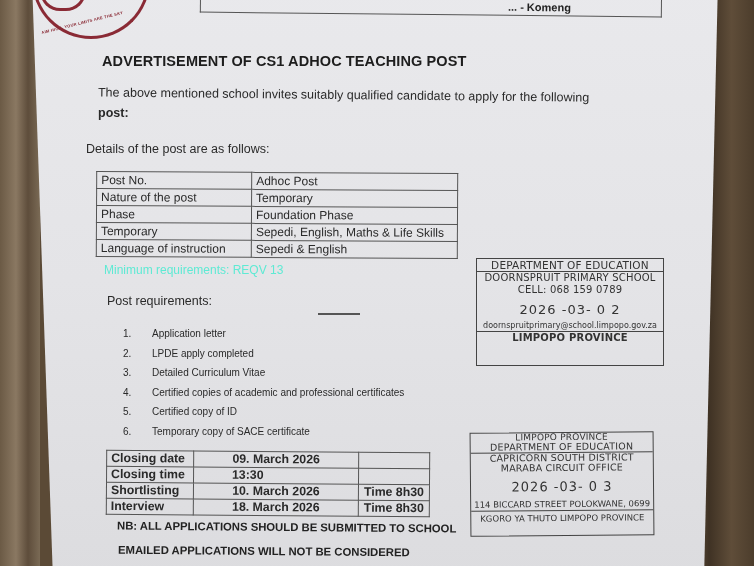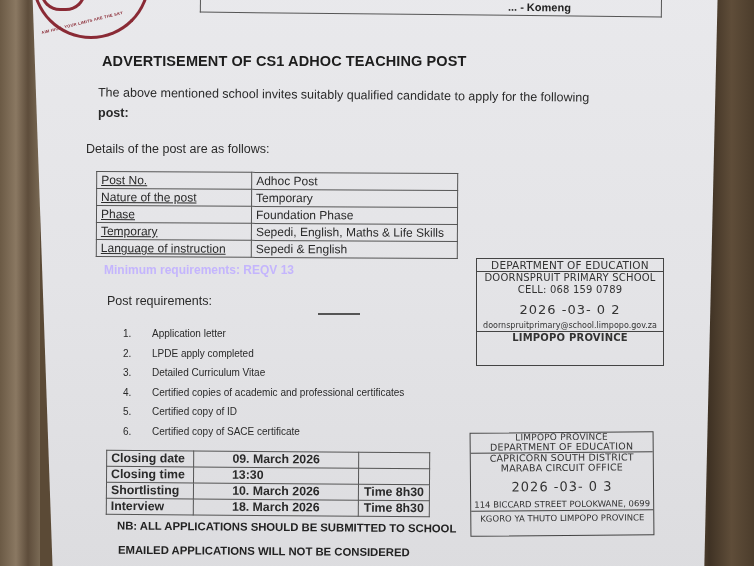--- a/index.html
+++ b/index.html
@@ -18,23 +18,23 @@
     border:3px solid #8a2a35; border-top:none; border-radius:0 0 20px 20px; }
   .crest-motto { position:absolute; left:40px; top:18px; width:100px; font-size:4px;
     color:#8a2a35; transform:rotate(-14deg); letter-spacing:0.3px; font-weight:bold; }
   .top-box { position:absolute; left:200px; top:-20px; width:460px; height:34px;
     border:1px solid #555; border-top:none; transform:rotate(0.6deg); }
   .top-box-text { position:absolute; right:90px; bottom:2px; font-size:11px; font-weight:bold; color:#222; }
   .title { position:absolute; left:102px; top:53px; font-size:14.5px; font-weight:bold; color:#1d1d1d; letter-spacing:0.1px; }
   .p { position:absolute; font-size:12.5px; color:#2a2a2a; }
   table.details { position:absolute; left:96px; top:172px; border-collapse:collapse; font-size:12px; color:#2a2a2a; transform:rotate(0.3deg); }
   table.details td { border:1px solid #555; padding:0 4px; height:16px; line-height:16px; }
-  table.details td.k { width:146px;text-decoration:underline; }
+  table.details td.k { width:146px; }
   table.details td.v { width:197px; }
-  .minreq { position:absolute; left:104px; top:263px; font-size:12px; font-weight:bold; color:#c4b5fd; }
+  .minreq { position:absolute; left:104px; top:263px; font-size:12px; font-weight:normal; color:#5eead4; }
   ol.reqs { position:absolute; left:112px; top:324px; margin:0; padding-left:22px; font-size:10px; color:#2a2a2a; line-height:19.5px; }
   ol.reqs li { padding-left:18px; }
   .dash { position:absolute; left:318px; top:313px; width:42px; height:2px; background:#555; }
   table.dates { position:absolute; left:106px; top:451px; border-collapse:collapse; font-size:12.3px; font-weight:bold; color:#2a2a2a; transform:rotate(0.4deg); }
   table.dates td { border:1px solid #555; padding:0 4px; height:15px; line-height:15px; }
   table.dates td.k { width:78px; }
   table.dates td.v { width:122px; text-align:center; }
   table.dates td.t { width:62px; text-align:center; }
   .nb { position:absolute; left:117px; top:521px; font-size:11.3px; font-weight:bold; color:#222; transform:rotate(0.5deg); }
   .emailed { position:absolute; left:118px; top:545px; font-size:11.3px; font-weight:bold; color:#222; transform:rotate(0.5deg); }
@@ -99,21 +99,21 @@
 
 <div class="p" style="left:107px;top:294px;">Post requirements:</div>
 <div class="dash"></div>
 
 <ol class="reqs">
   <li>Application letter</li>
   <li>LPDE apply completed</li>
   <li>Detailed Curriculum Vitae</li>
   <li>Certified copies of academic and professional certificates</li>
   <li>Certified copy of ID</li>
-  <li>Certified copy of SACE certificate</li>
+  <li>Temporary copy of SACE certificate</li>
 </ol>
 
 <table class="dates">
   <tbody>
       <tr>
         <td class="k">Closing date</td>
         <td class="v">09. March  2026</td>
         <td class="t"></td>
       </tr>
   <tr>

